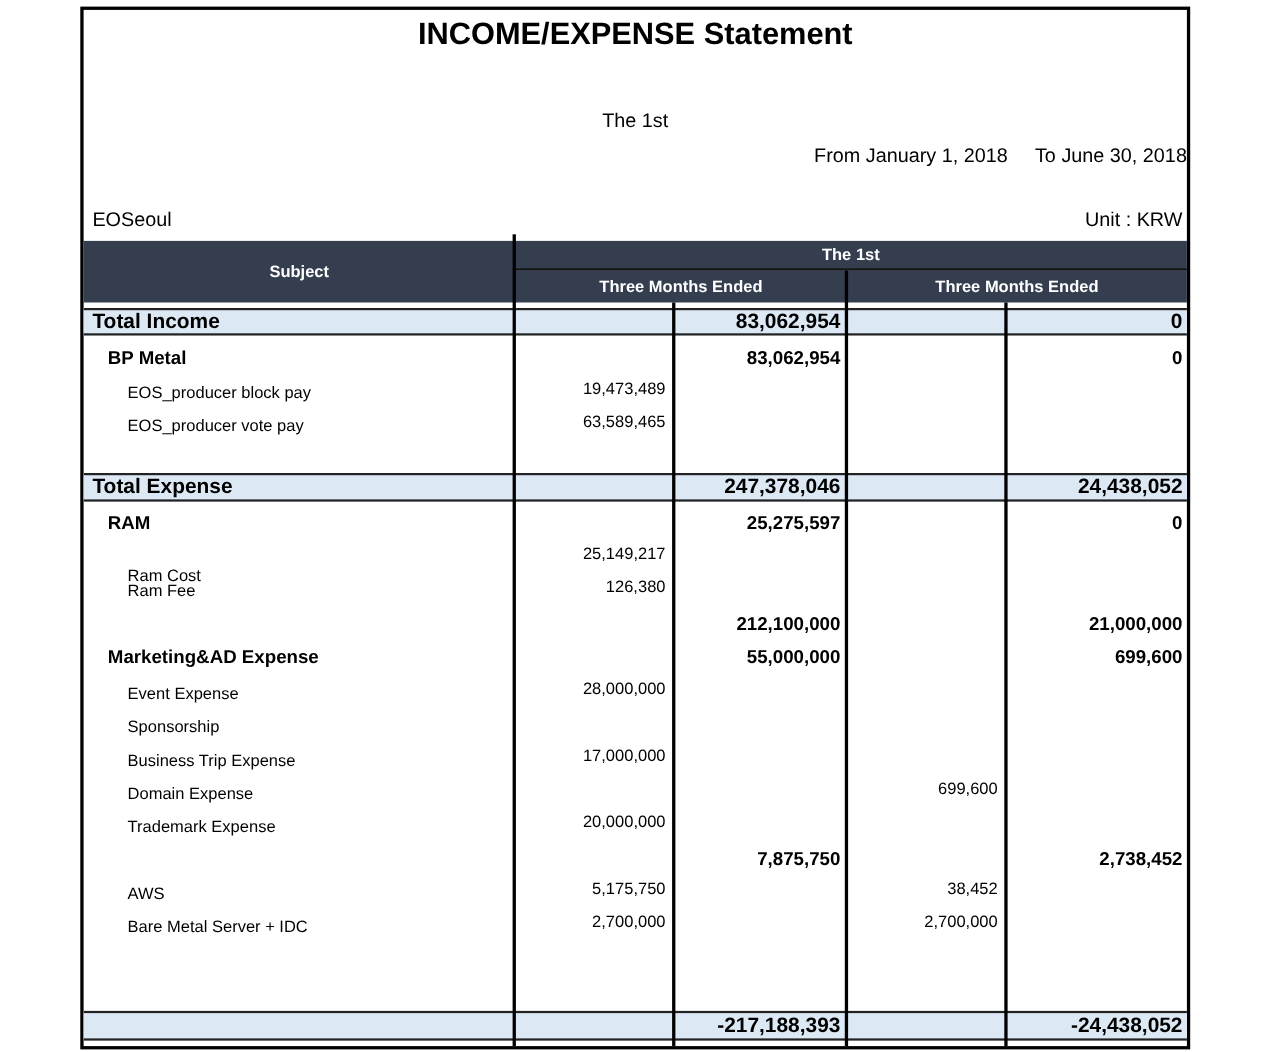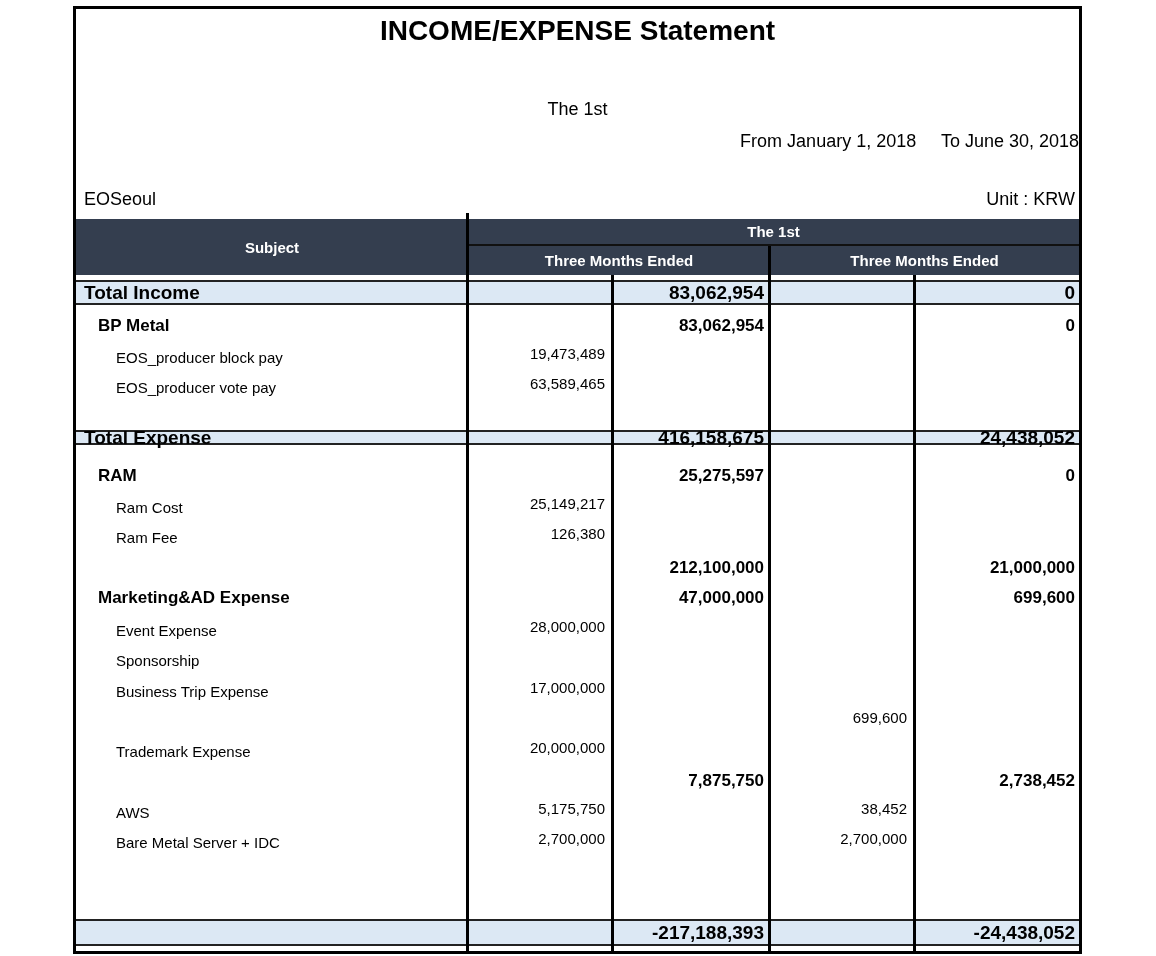--- a/index.html
+++ b/index.html
@@ -73,36 +73,36 @@
         <div class="cell c3 num" style="align-items: flex-start; padding-top: 3px;"></div>
         <div class="cell c4 num" style="align-items: flex-start; padding-top: 3px;"></div>
       </div>
       <div class="row" style="top: 363px; height: 30px;">
         <div class="cell lbl l2" style="align-items: flex-start; padding-top: 7px;">EOS_producer vote pay</div>
         <div class="cell c1 num" style="align-items: flex-start; padding-top: 3px;">63,589,465</div>
         <div class="cell c2 num" style="align-items: flex-start; padding-top: 3px;"></div>
         <div class="cell c3 num" style="align-items: flex-start; padding-top: 3px;"></div>
         <div class="cell c4 num" style="align-items: flex-start; padding-top: 3px;"></div>
       </div>
-      <div class="row band" style="top: 421px; height: 15px;">
+      <div class="row band" style="top: 421px; height: 26px;">
         <div class="cell lbl l0">Total Expense</div>
         <div class="cell c1 num"></div>
-        <div class="cell c2 numbb">416,158,675</div>
+        <div class="cell c2 numbb">247,378,046</div>
         <div class="cell c3 num"></div>
         <div class="cell c4 numbb">24,438,052</div>
       </div>
       <div class="row" style="top: 452px; height: 30px;">
         <div class="cell lbl l1">RAM</div>
         <div class="cell c1 num"></div>
         <div class="cell c2 numb">25,275,597</div>
         <div class="cell c3 num"></div>
         <div class="cell c4 numb">0</div>
       </div>
       <div class="row" style="top: 483px; height: 30px;">
-        <div class="cell lbl l2" style="align-items: flex-start; padding-top: 7px;">Ram Cost</div>
+        <div class="cell lbl l2" style="align-items: flex-start; padding-top: 7px; margin-top: 16px;">Ram Cost</div>
         <div class="cell c1 num" style="align-items: flex-start; padding-top: 3px;">25,149,217</div>
         <div class="cell c2 num" style="align-items: flex-start; padding-top: 3px;"></div>
         <div class="cell c3 num" style="align-items: flex-start; padding-top: 3px;"></div>
         <div class="cell c4 num" style="align-items: flex-start; padding-top: 3px;"></div>
       </div>
       <div class="row" style="top: 513px; height: 30px;">
         <div class="cell lbl l2" style="align-items: flex-start; padding-top: 7px;">Ram Fee</div>
         <div class="cell c1 num" style="align-items: flex-start; padding-top: 3px;">126,380</div>
         <div class="cell c2 num" style="align-items: flex-start; padding-top: 3px;"></div>
         <div class="cell c3 num" style="align-items: flex-start; padding-top: 3px;"></div>
@@ -110,21 +110,21 @@
       </div>
       <div class="row" style="top: 544px; height: 30px;">
         <div class="cell c1 num"></div>
         <div class="cell c2 numb">212,100,000</div>
         <div class="cell c3 num"></div>
         <div class="cell c4 numb">21,000,000</div>
       </div>
       <div class="row" style="top: 574px; height: 30px;">
         <div class="cell lbl l1">Marketing&amp;AD Expense</div>
         <div class="cell c1 num"></div>
-        <div class="cell c2 numb">47,000,000</div>
+        <div class="cell c2 numb">55,000,000</div>
         <div class="cell c3 num"></div>
         <div class="cell c4 numb">699,600</div>
       </div>
       <div class="row" style="top: 606px; height: 30px;">
         <div class="cell lbl l2" style="align-items: flex-start; padding-top: 7px;">Event Expense</div>
         <div class="cell c1 num" style="align-items: flex-start; padding-top: 3px;">28,000,000</div>
         <div class="cell c2 num" style="align-items: flex-start; padding-top: 3px;"></div>
         <div class="cell c3 num" style="align-items: flex-start; padding-top: 3px;"></div>
         <div class="cell c4 num" style="align-items: flex-start; padding-top: 3px;"></div>
       </div>
@@ -136,20 +136,21 @@
         <div class="cell c4 num" style="align-items: flex-start; padding-top: 3px;"></div>
       </div>
       <div class="row" style="top: 667px; height: 30px;">
         <div class="cell lbl l2" style="align-items: flex-start; padding-top: 7px;">Business Trip Expense</div>
         <div class="cell c1 num" style="align-items: flex-start; padding-top: 3px;">17,000,000</div>
         <div class="cell c2 num" style="align-items: flex-start; padding-top: 3px;"></div>
         <div class="cell c3 num" style="align-items: flex-start; padding-top: 3px;"></div>
         <div class="cell c4 num" style="align-items: flex-start; padding-top: 3px;"></div>
       </div>
       <div class="row" style="top: 697px; height: 30px;">
+        <div class="cell lbl l2" style="align-items: flex-start; padding-top: 7px;">Domain Expense</div>
         <div class="cell c1 num" style="align-items: flex-start; padding-top: 3px;"></div>
         <div class="cell c2 num" style="align-items: flex-start; padding-top: 3px;"></div>
         <div class="cell c3 num" style="align-items: flex-start; padding-top: 3px;">699,600</div>
         <div class="cell c4 num" style="align-items: flex-start; padding-top: 3px;"></div>
       </div>
       <div class="row" style="top: 727px; height: 30px;">
         <div class="cell lbl l2" style="align-items: flex-start; padding-top: 7px;">Trademark Expense</div>
         <div class="cell c1 num" style="align-items: flex-start; padding-top: 3px;">20,000,000</div>
         <div class="cell c2 num" style="align-items: flex-start; padding-top: 3px;"></div>
         <div class="cell c3 num" style="align-items: flex-start; padding-top: 3px;"></div>

